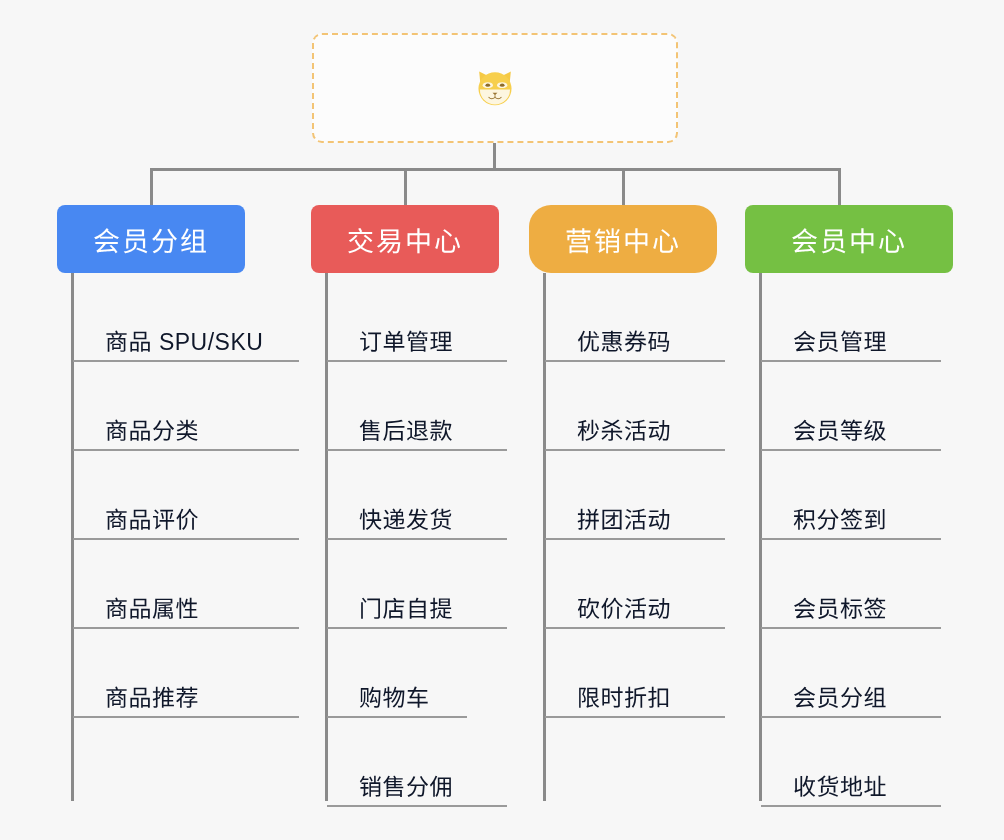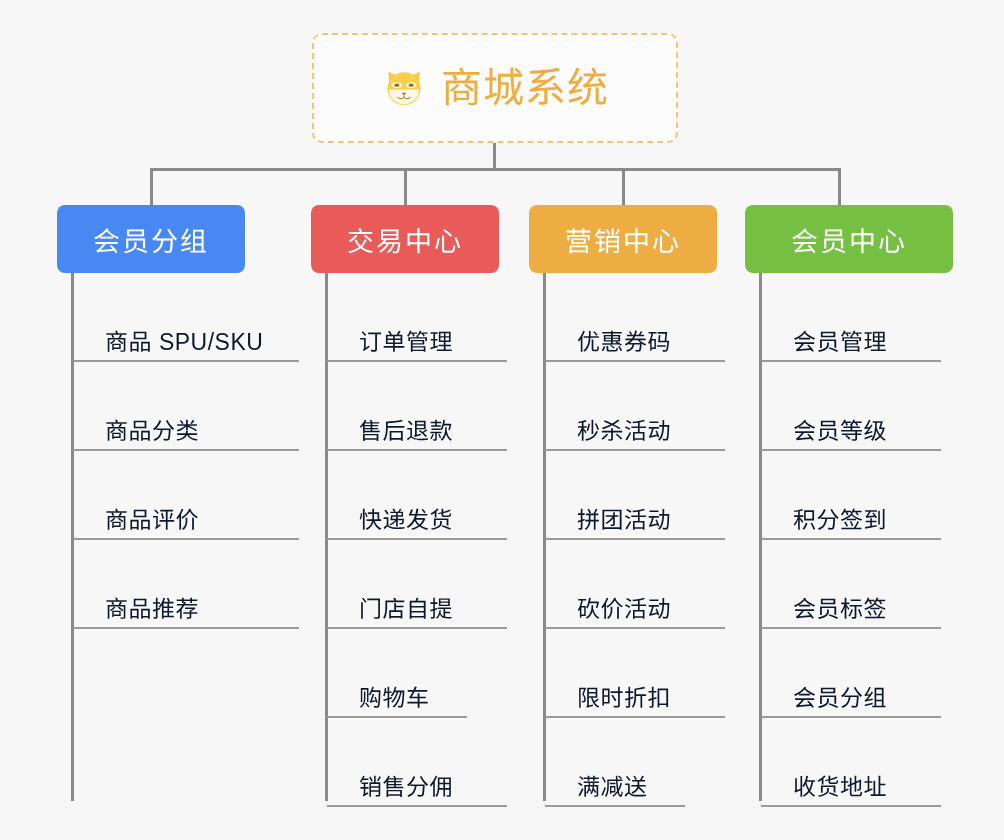--- a/index.html
+++ b/index.html
@@ -149,21 +149,20 @@
         <ellipse cx="22" cy="28" rx="3.3" ry="2.4" fill="#8d6b2a"></ellipse>
         <ellipse cx="42" cy="28" rx="3.3" ry="2.4" fill="#8d6b2a"></ellipse>
 
         <path d="M28.6 38.5 h6.8 l-3.4 3.6 Z" fill="#9a7635"></path>
 
         <path d="M32 42 v3" stroke="#9a7635" stroke-width="1.4" fill="none"></path>
         <path d="M32 45 q-5 4 -9 -0.5" stroke="#9a7635" stroke-width="1.4" fill="none"></path>
         <path d="M32 45 q5 4 9 -0.5" stroke="#9a7635" stroke-width="1.4" fill="none"></path>
       </svg>
     </div>
-    <div class="root-title">商城系统</div>
   </div>
 
   <div class="conn conn-v" style="left:493px; top:143px; height:27px;"></div>
 
   <div class="conn conn-h" style="left:150px; top:168px; width:690px;"></div>
 
   <div class="conn conn-v" style="left:150px; top:168px; height:40px;"></div>
   <div class="conn conn-v" style="left:404px; top:168px; height:40px;"></div>
   <div class="conn conn-v" style="left:622px; top:168px; height:40px;"></div>
   <div class="conn conn-v" style="left:838px; top:168px; height:40px;"></div>
@@ -177,20 +176,23 @@
       <div class="leaf leaf-wide">
         <span class="leaf-label">商品 SPU/SKU</span>
       </div>
       <div class="leaf">
         <span class="leaf-label">商品分类</span>
       </div>
       <div class="leaf">
         <span class="leaf-label">商品评价</span>
       </div>
       <div class="leaf">
+        <span class="leaf-label">商品属性</span>
+      </div>
+      <div class="leaf">
         <span class="leaf-label">商品推荐</span>
       </div>
     </div>
   </div>
 
   <div class="column col-1" style="left:311px;">
     <div class="cat-box" style="background:#e85b59;">
       <span>交易中心</span>
     </div>
     <div class="leaf-list">
@@ -210,42 +212,39 @@
       <div class="leaf" style="width:140px;">
         <span class="leaf-label">购物车</span>
       </div>
       <div class="leaf">
         <span class="leaf-label">销售分佣</span>
       </div>
     </div>
   </div>
 
   <div class="column col-2" style="left:529px;">
-    <div class="cat-box" style="background:#eead42;">
+    <div class="cat-box" style="background:#eead42;border-radius:22px;">
       <span>营销中心</span>
     </div>
     <div class="leaf-list">
       <div class="spine" style="height:528px;"></div>
       <div class="leaf">
         <span class="leaf-label">优惠券码</span>
       </div>
       <div class="leaf">
         <span class="leaf-label">秒杀活动</span>
       </div>
       <div class="leaf">
         <span class="leaf-label">拼团活动</span>
       </div>
       <div class="leaf">
         <span class="leaf-label">砍价活动</span>
       </div>
       <div class="leaf">
         <span class="leaf-label">限时折扣</span>
-      </div>
-      <div class="leaf" style="width:140px;">
-        <span class="leaf-label">满减送</span>
       </div>
     </div>
   </div>
 
   <div class="column col-3" style="left:745px;">
     <div class="cat-box" style="background:#75c043;">
       <span>会员中心</span>
     </div>
     <div class="leaf-list">
       <div class="spine" style="height:528px;"></div>

